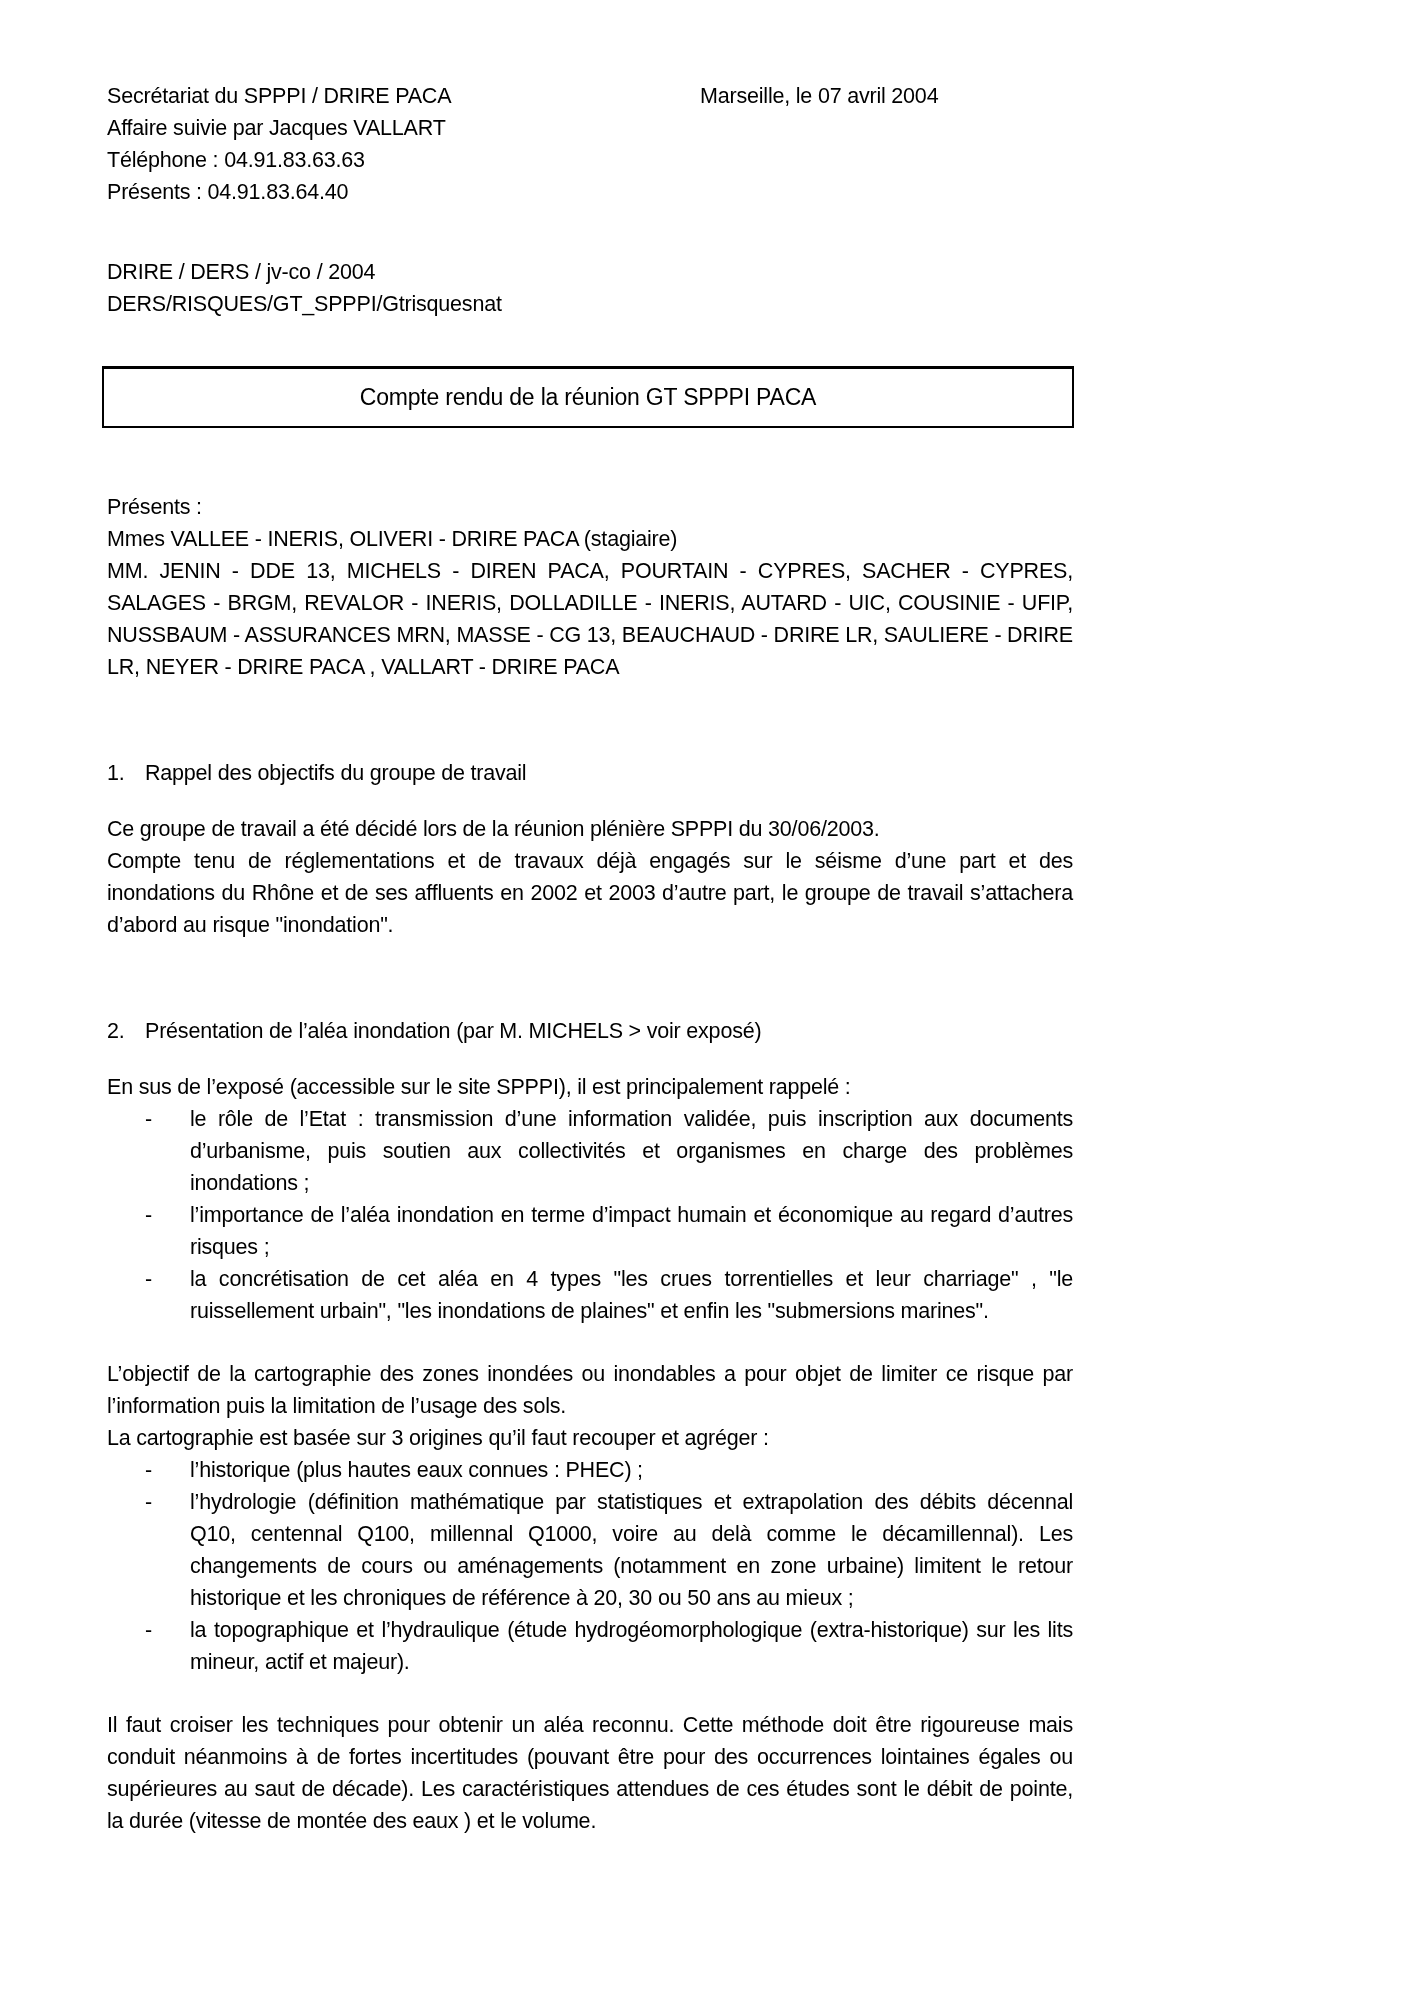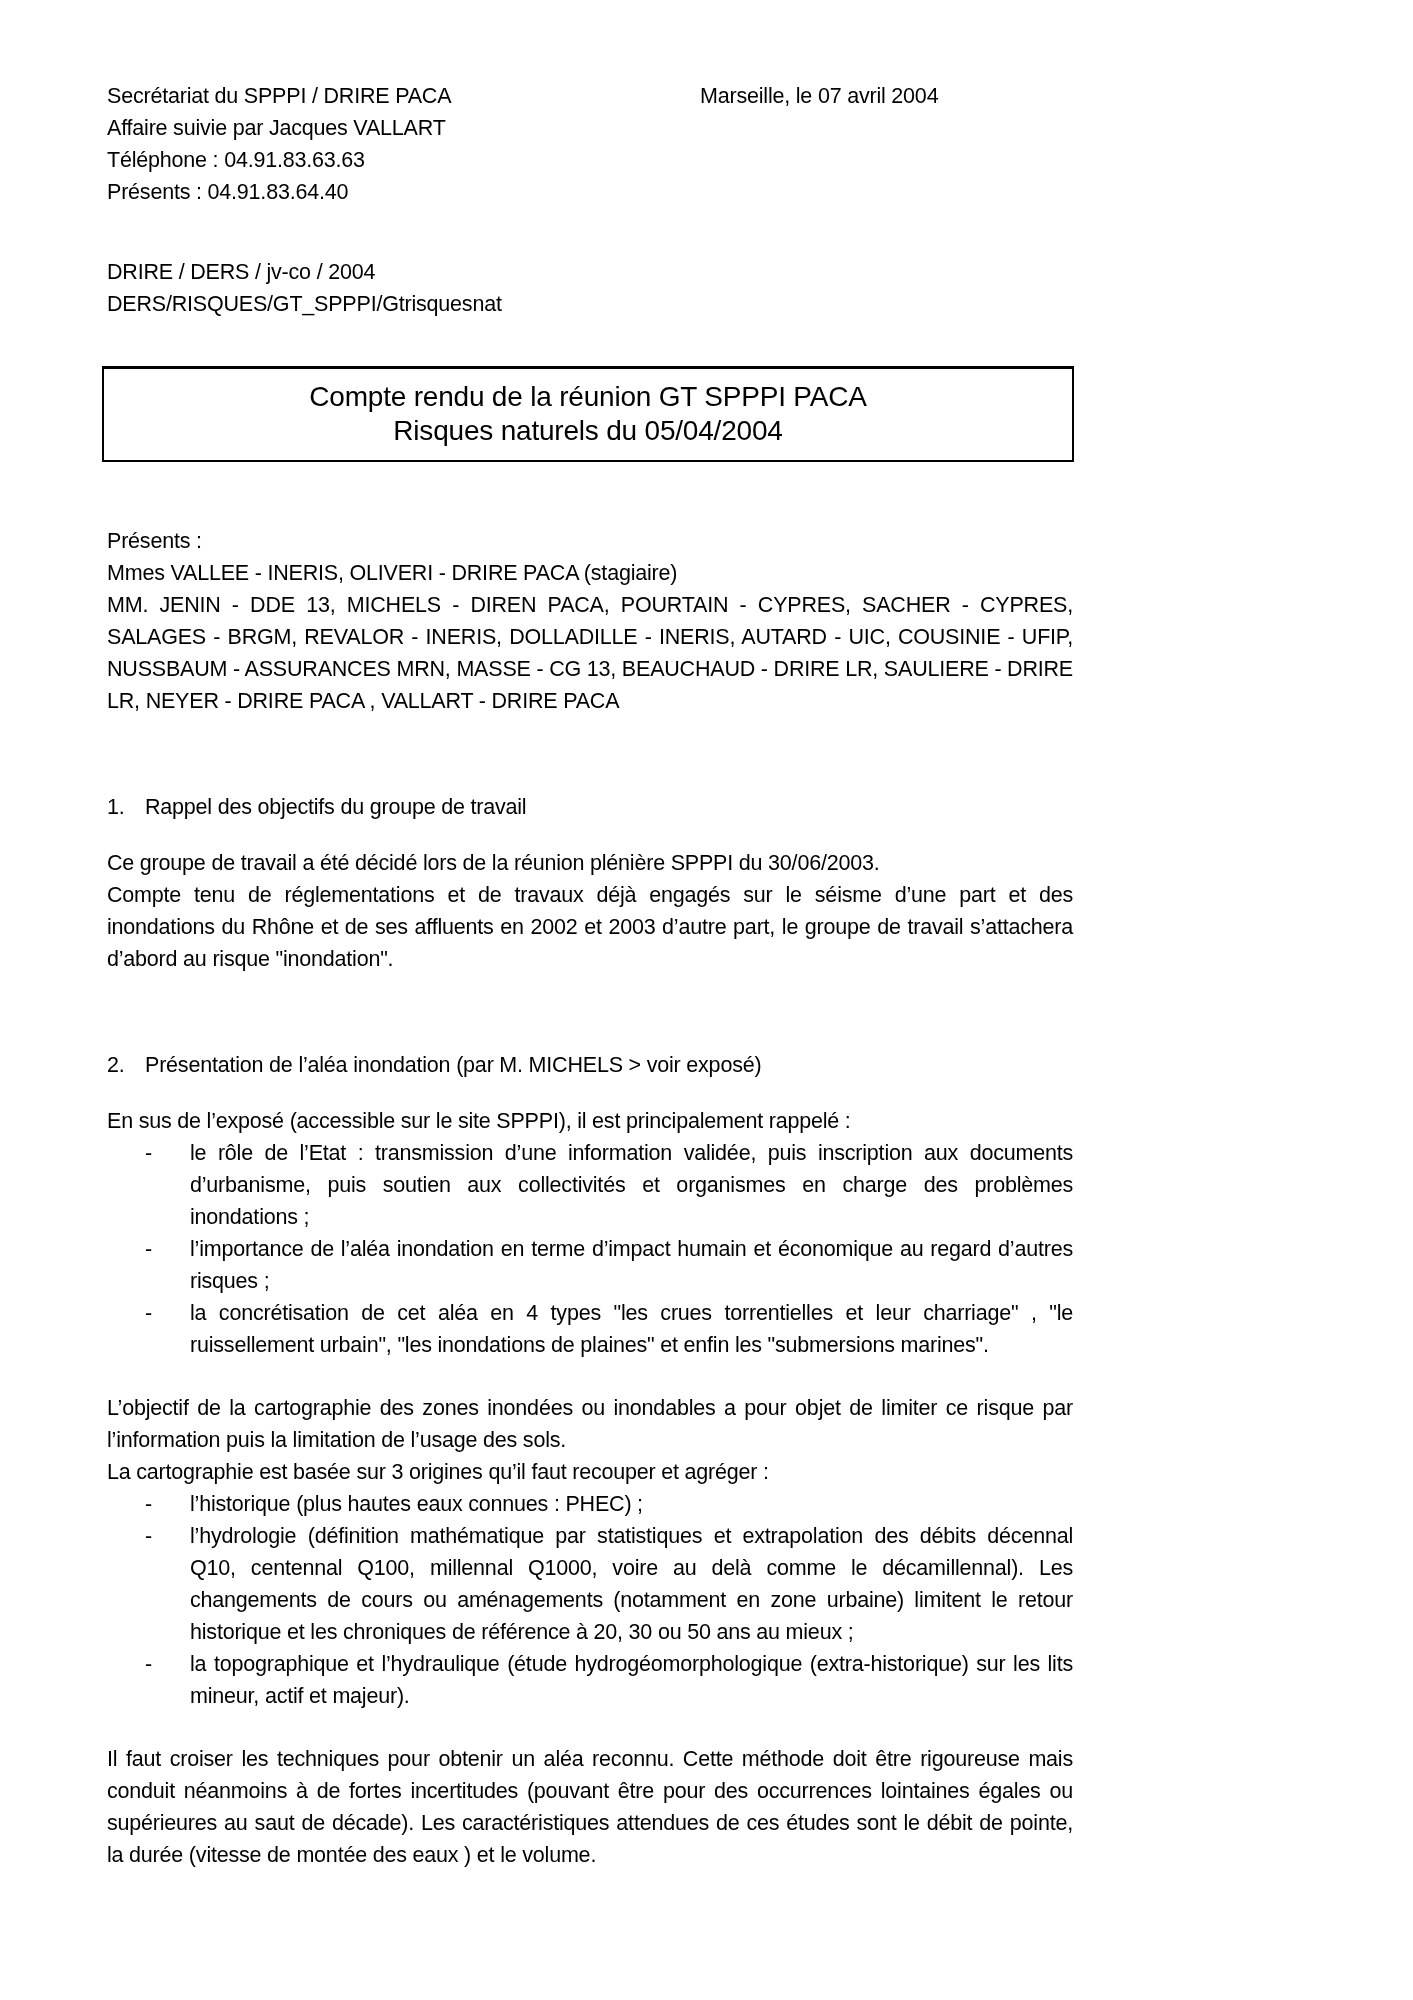--- a/index.html
+++ b/index.html
@@ -42,21 +42,21 @@
   .ref-block { margin-top: 48px; }
   .title-box {
     box-sizing: border-box;
     margin-top: 46px;
     margin-left: -5px;
     margin-right: -1px;
     border: 2px solid #000000;
     border-top-width: 3px;
     padding: 11px 10px 12px 10px;
     text-align: center;
-    font-size: 28px;
+    font-size: 23px;
     line-height: 34px;
   }
   .attendees { margin-top: 63px; }
   .justify { text-align: justify; }
   .section-heading {
     display: flex;
     margin-top: 74px;
   }
   .section-heading .num {
     flex: none;
@@ -94,21 +94,20 @@
     <div class="line">Présents : 04.91.83.64.40</div>
   </div>
 
   <div class="ref-block">
     <div class="line">DRIRE / DERS / jv-co / 2004</div>
     <div class="line">DERS/RISQUES/GT_SPPPI/Gtrisquesnat</div>
   </div>
 
   <div class="title-box">
     <div>Compte rendu de la réunion GT SPPPI PACA</div>
-    <div>Risques naturels du 05/04/2004</div>
   </div>
 
   <div class="attendees">
     <div class="line">Présents :</div>
     <div>Mmes VALLEE - INERIS, OLIVERI - DRIRE PACA (stagiaire)</div>
     <p class="justify">MM. JENIN - DDE 13, MICHELS - DIREN PACA, POURTAIN - CYPRES,  SACHER - CYPRES, SALAGES - BRGM, REVALOR - INERIS, DOLLADILLE - INERIS, AUTARD - UIC, COUSINIE - UFIP, NUSSBAUM - ASSURANCES MRN, MASSE - CG 13, BEAUCHAUD - DRIRE LR, SAULIERE - DRIRE LR, NEYER - DRIRE PACA , VALLART - DRIRE PACA</p>
   </div>
 
   <div class="section-heading">
     <span class="num">1.</span>

